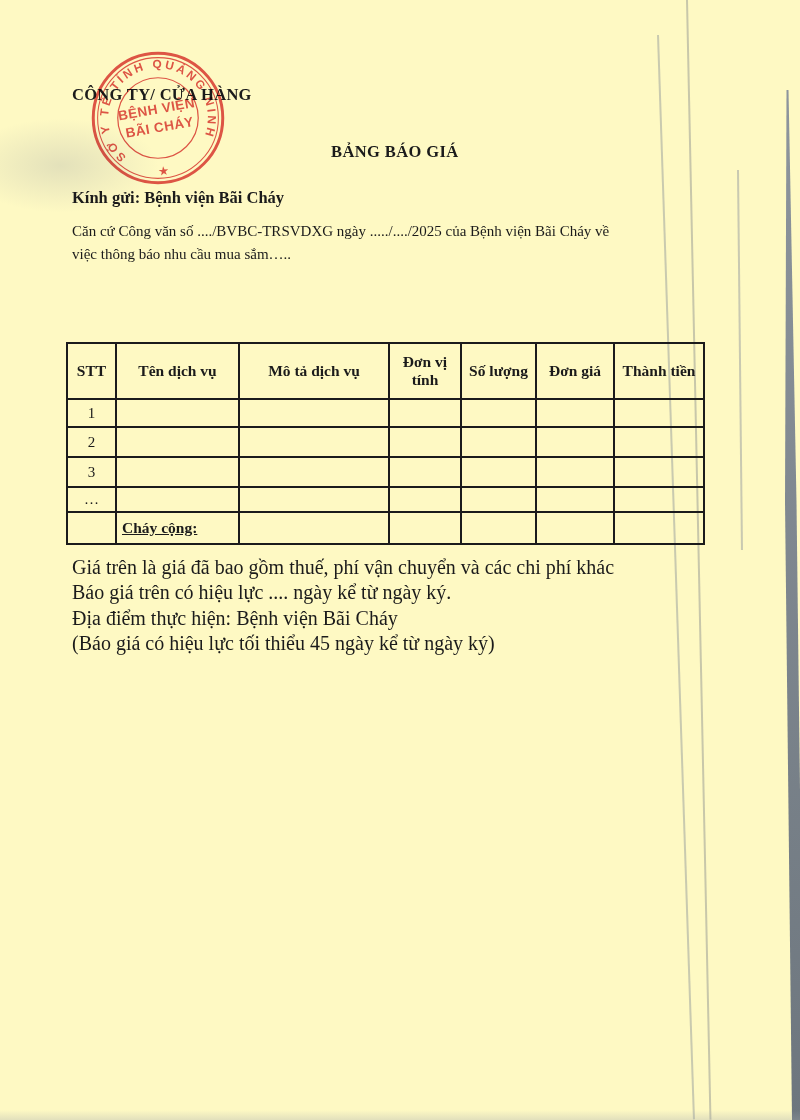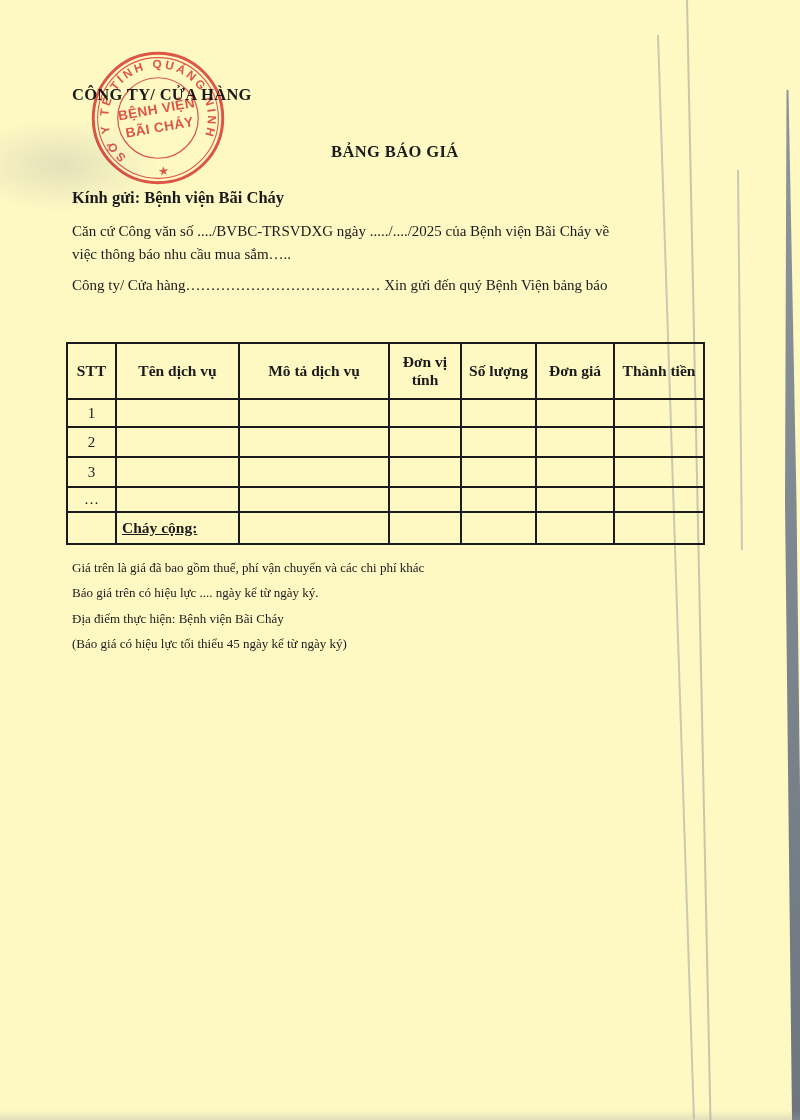--- a/index.html
+++ b/index.html
@@ -44,21 +44,21 @@
   .center-l1,.center-l2{font-size:15.5px;letter-spacing:.5px;}
   
   .abs{position:absolute;}
   .company-heading{left:72px;top:85px;font-size:16.5px;font-weight:bold;letter-spacing:.3px;white-space:nowrap;}
   .doc-title{left:331px;top:142px;font-size:16.5px;font-weight:bold;letter-spacing:.4px;white-space:nowrap;}
   .greeting{left:72px;top:188px;font-size:16.5px;font-weight:bold;white-space:nowrap;}
   .para{left:72px;font-size:15px;line-height:22.5px;}
   .para div{white-space:nowrap;}
   .para-1{top:220px;}
   .para-2{top:274px;}
-  .notes{left:72px;top:555px;font-size:13px;line-height:25.3px;}
+  .notes{left:72px;top:555px;font-size:20px;line-height:25.3px;}
   .notes div{white-space:nowrap;}
   .note-italic{}
   
   .quote-table{
     position:absolute;left:66px;top:342px;
     border-collapse:collapse;table-layout:fixed;width:637px;
     font-family:"Liberation Serif", serif;
   }
   .quote-table th,.quote-table td{
     border:2px solid #1b1b1b;padding:0;margin:0;
@@ -111,21 +111,20 @@
   <div class="abs doc-title">BẢNG BÁO GIÁ</div>
 
   <div class="abs greeting">Kính gửi: Bệnh viện Bãi Cháy</div>
 
   <div class="abs para para-1">
     <div>Căn cứ Công văn số  ..../BVBC-TRSVDXG ngày ...../..../2025 của Bệnh viện Bãi Cháy về</div>
     <div>việc thông báo nhu cầu mua sắm…..</div>
   </div>
 
   <div class="abs para para-2">
-    <div>Công ty/ Cửa hàng………………………………… Xin gửi đến quý Bệnh Viện bảng báo</div>
   </div>
 
   <table class="quote-table">
     <colgroup>
       <col style="width:49px">
         <col style="width:123px">
         <col style="width:150px">
       <col style="width:72px">
         <col style="width:75px">
         <col style="width:78px">

